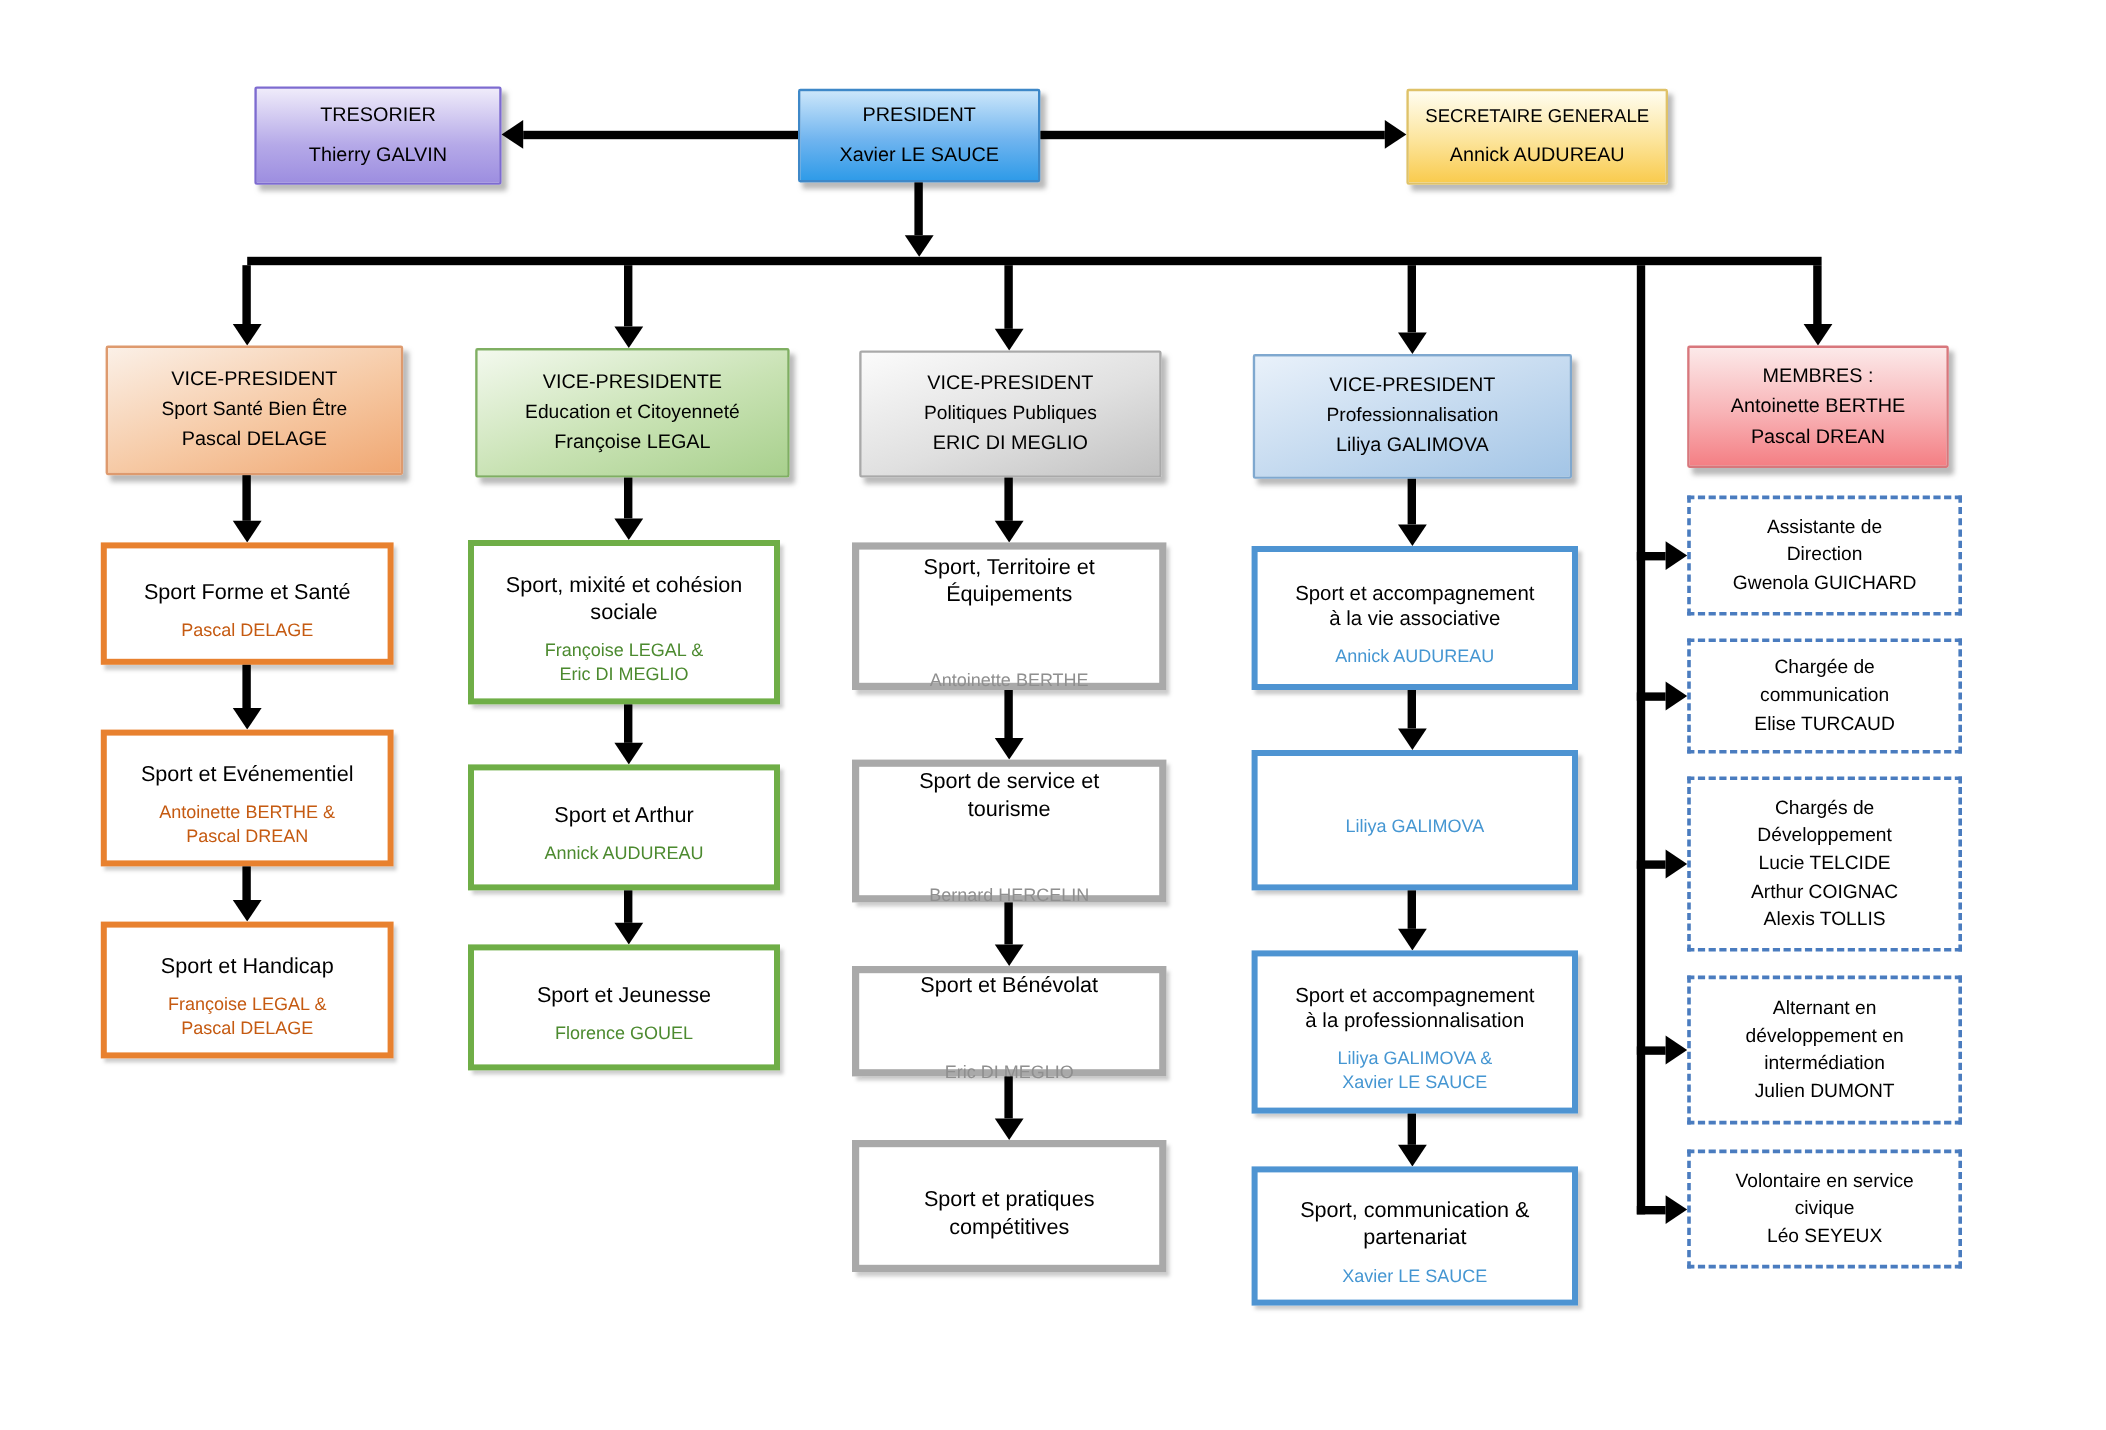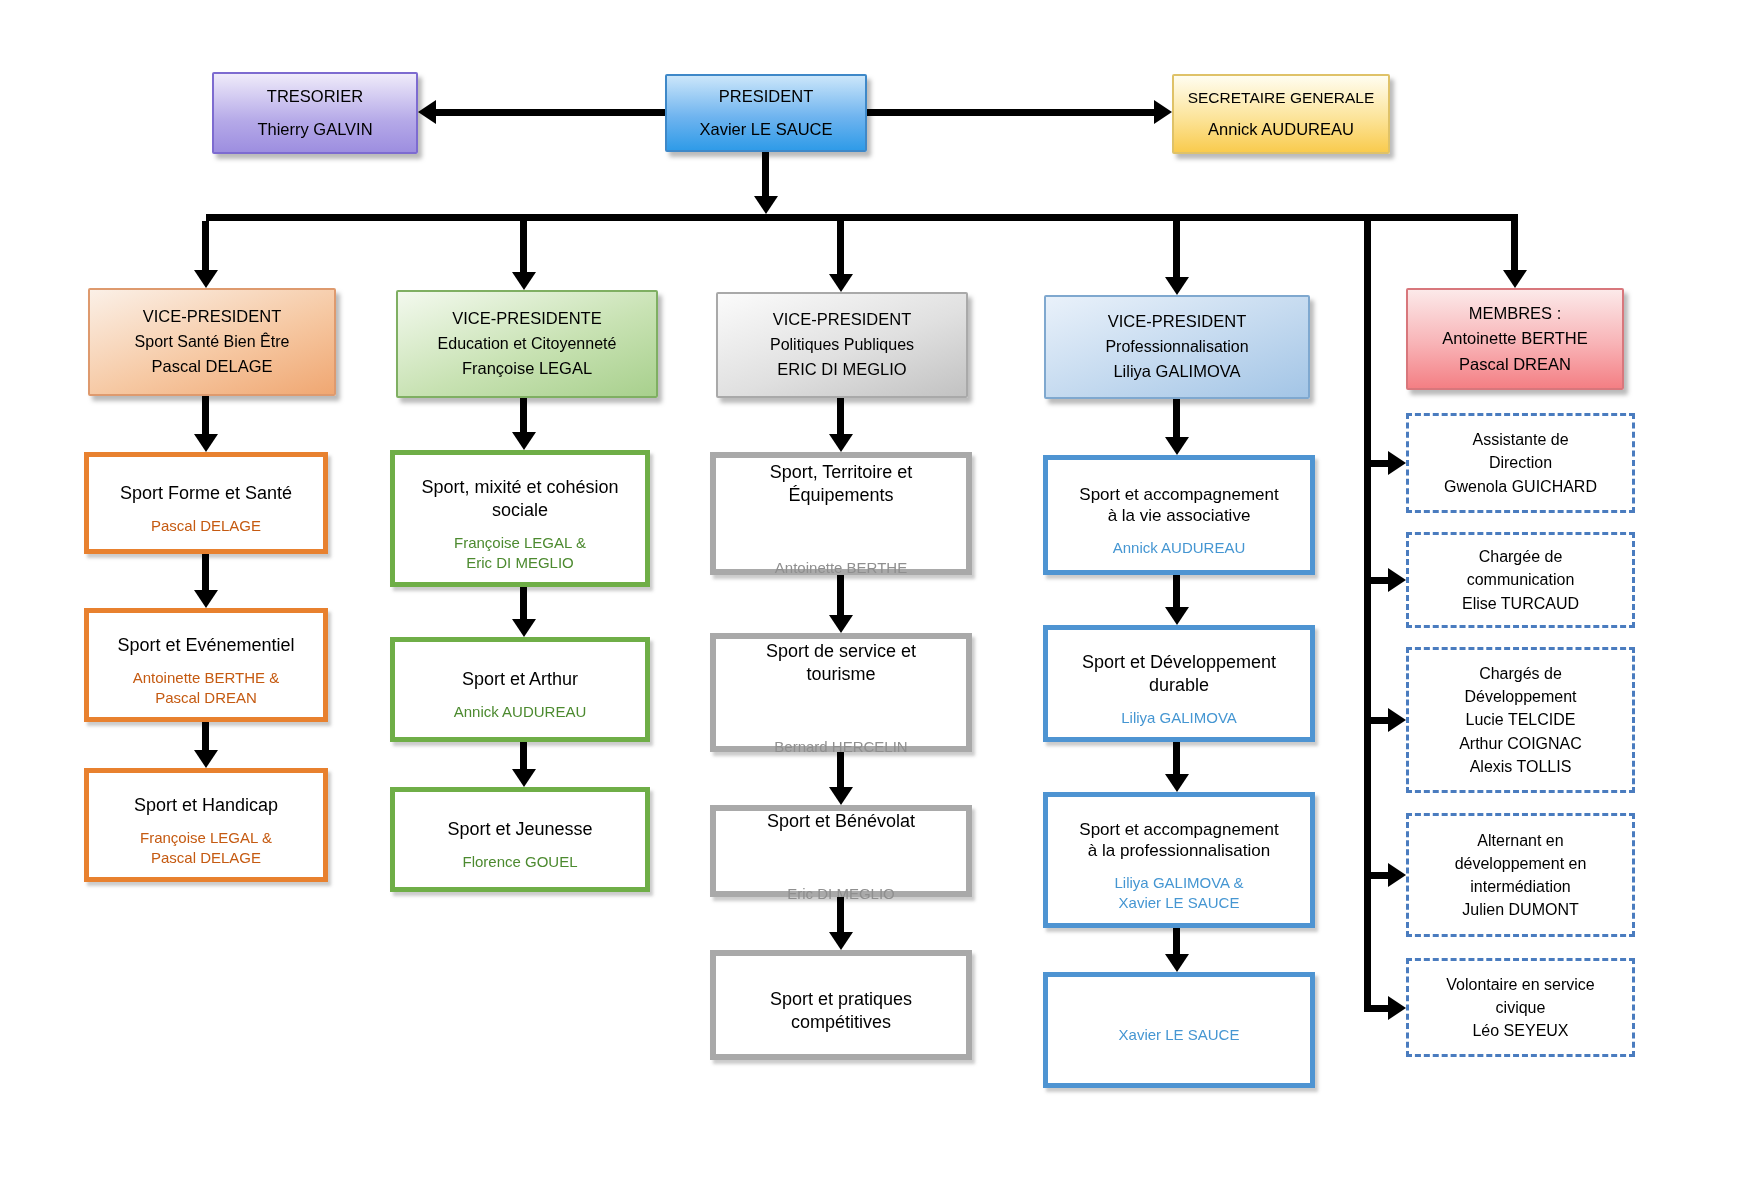--- a/index.html
+++ b/index.html
@@ -182,35 +182,35 @@
   <div class="shaft" style="left:1173px;top:399px;width:7px;height:38px"></div>
   <div class="ah-down" style="left:1165px;top:437px"></div>
   <div class="box sub blu-b" style="left:1043px;top:455px;width:272px;height:120px">
     <span class="t pre" style="font-size:17px">Sport et accompagnement
 à la vie associative</span>
     <span class="n pre blu-n">Annick AUDUREAU</span>
   </div>
   <div class="shaft" style="left:1173px;top:575px;width:7px;height:32px"></div>
   <div class="ah-down" style="left:1165px;top:607px"></div>
   <div class="box sub blu-b" style="left:1043px;top:625px;width:272px;height:117px">
-    <span class="t pre">Sport et Développement
-durable</span>
     <span class="n pre blu-n">Liliya GALIMOVA</span>
   </div>
   <div class="shaft" style="left:1173px;top:742px;width:7px;height:32px"></div>
   <div class="ah-down" style="left:1165px;top:774px"></div>
   <div class="box sub blu-b" style="left:1043px;top:792px;width:272px;height:136px">
     <span class="t pre" style="font-size:17px">Sport et accompagnement
 à la professionnalisation</span>
     <span class="n pre blu-n">Liliya GALIMOVA &amp;
 Xavier LE SAUCE</span>
   </div>
   <div class="shaft" style="left:1173px;top:928px;width:7px;height:26px"></div>
   <div class="ah-down" style="left:1165px;top:954px"></div>
   <div class="box sub blu-b" style="left:1043px;top:972px;width:272px;height:116px">
+    <span class="t pre">Sport, communication &amp;
+partenariat</span>
     <span class="n pre blu-n">Xavier LE SAUCE</span>
   </div>
 
   <div class="box grad hdr-red" style="left:1406px;top:288px;width:218px;height:102px">
     <span class="h1">MEMBRES :</span>
     <span class="h1 pre">Antoinette BERTHE
 Pascal DREAN</span>
   </div>
   <div class="box dsh" style="left:1406px;top:413px;width:229px;height:100px">
     <span class="st pre">Assistante de

